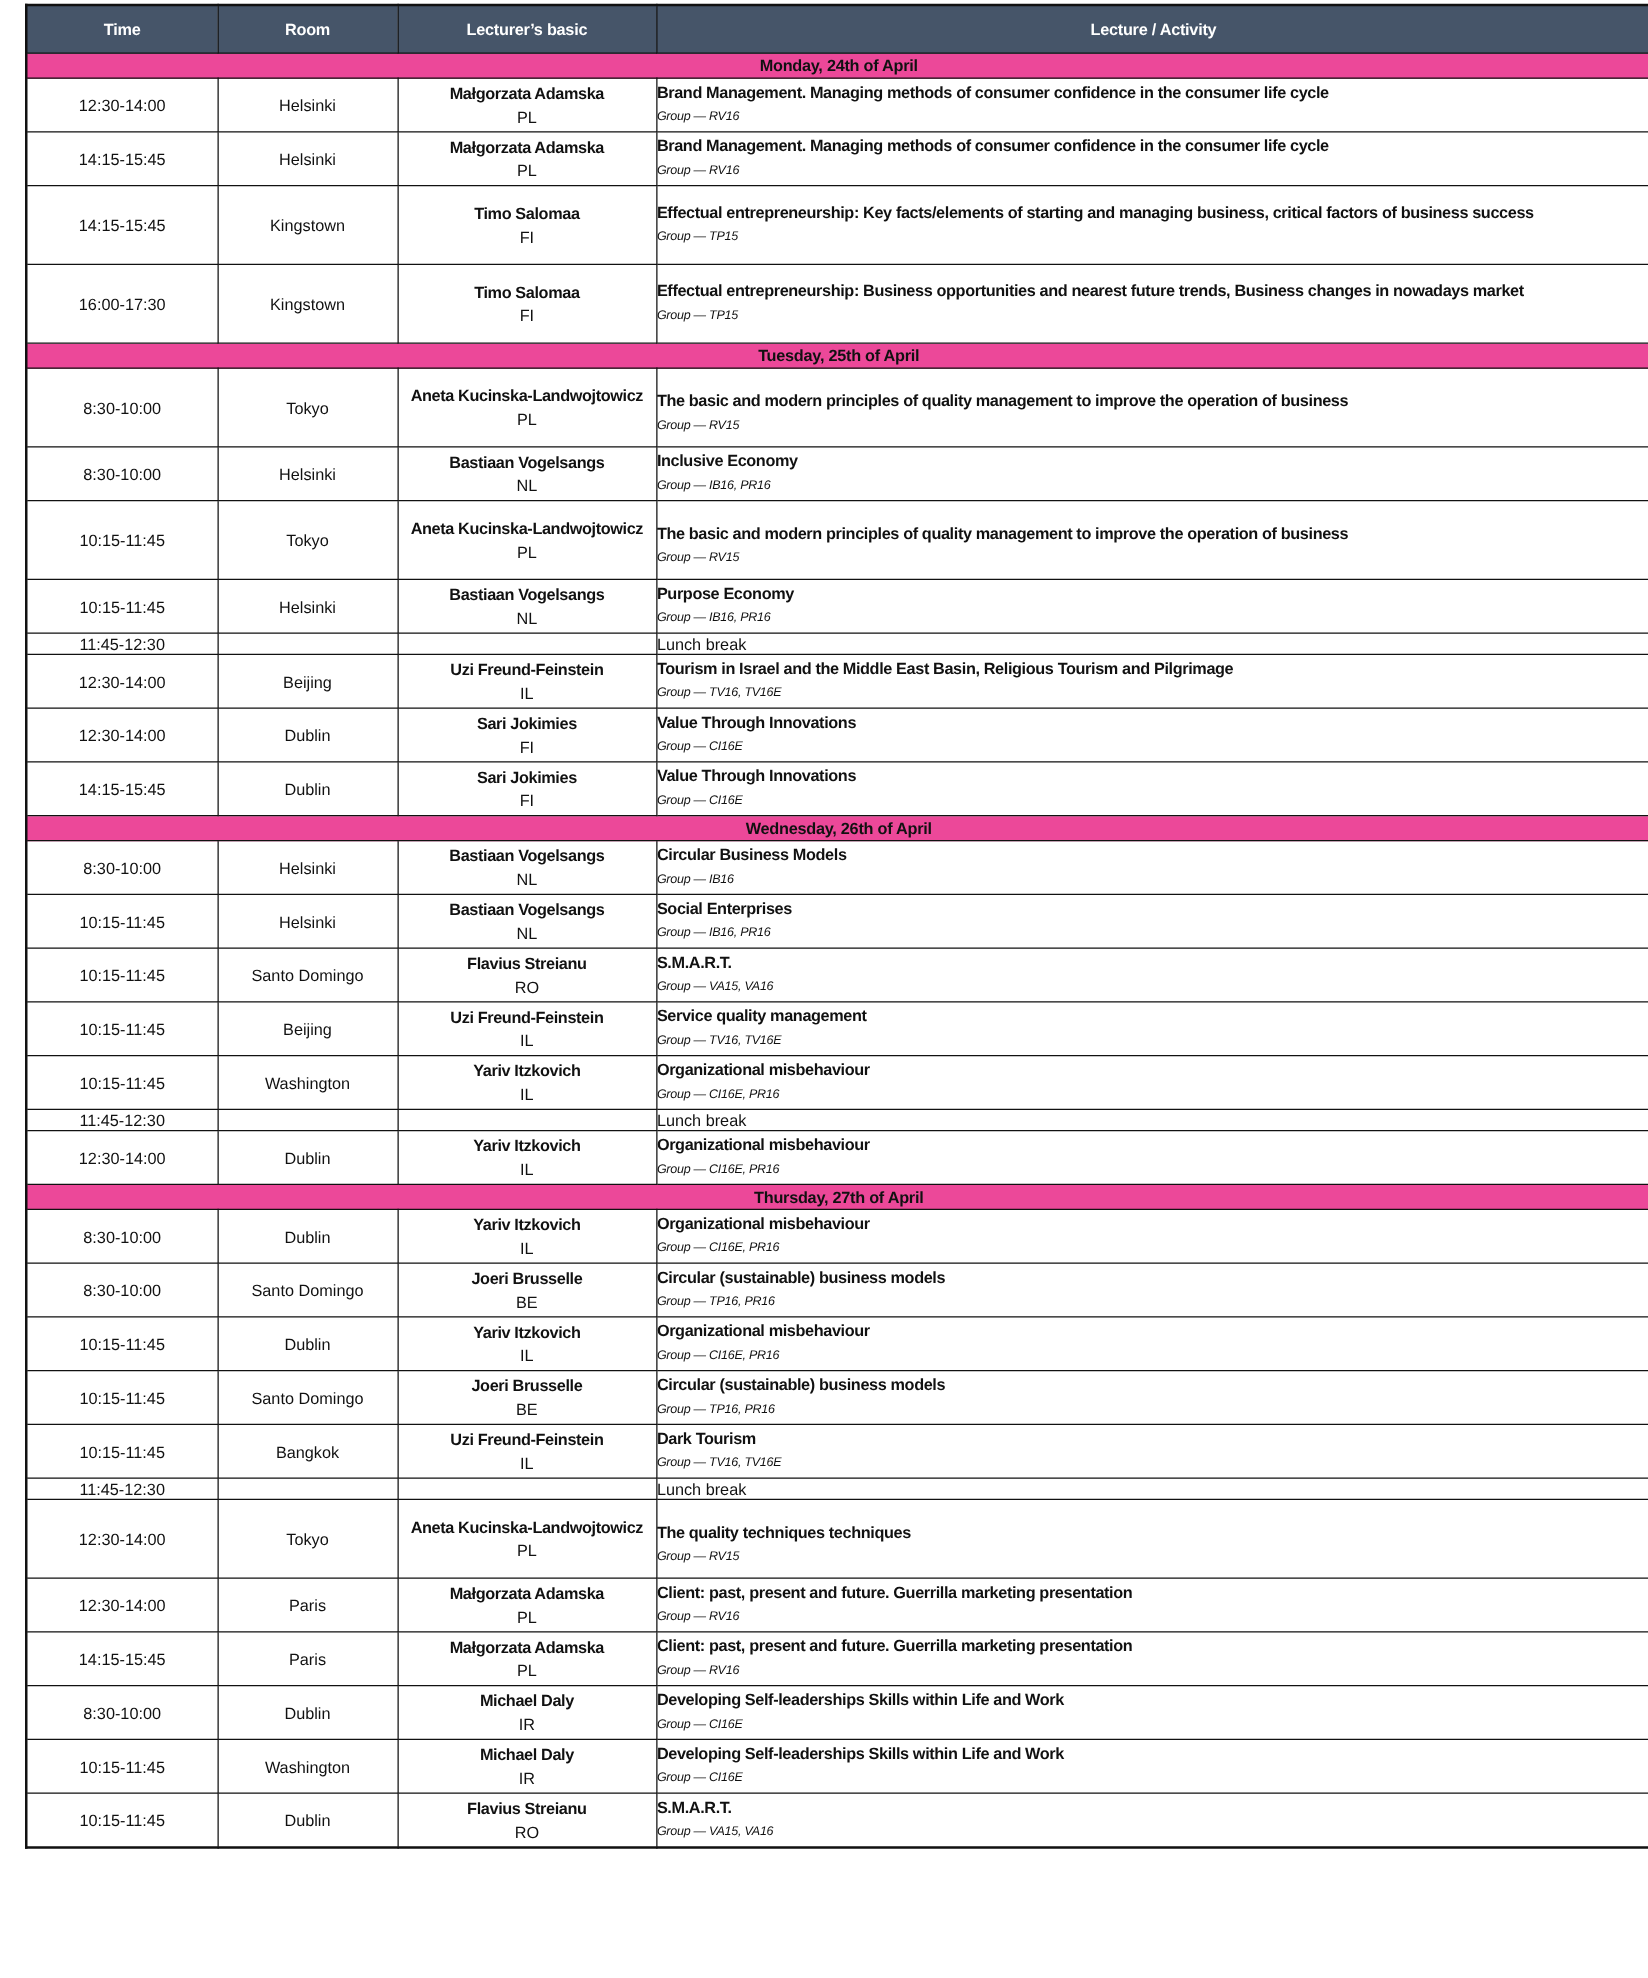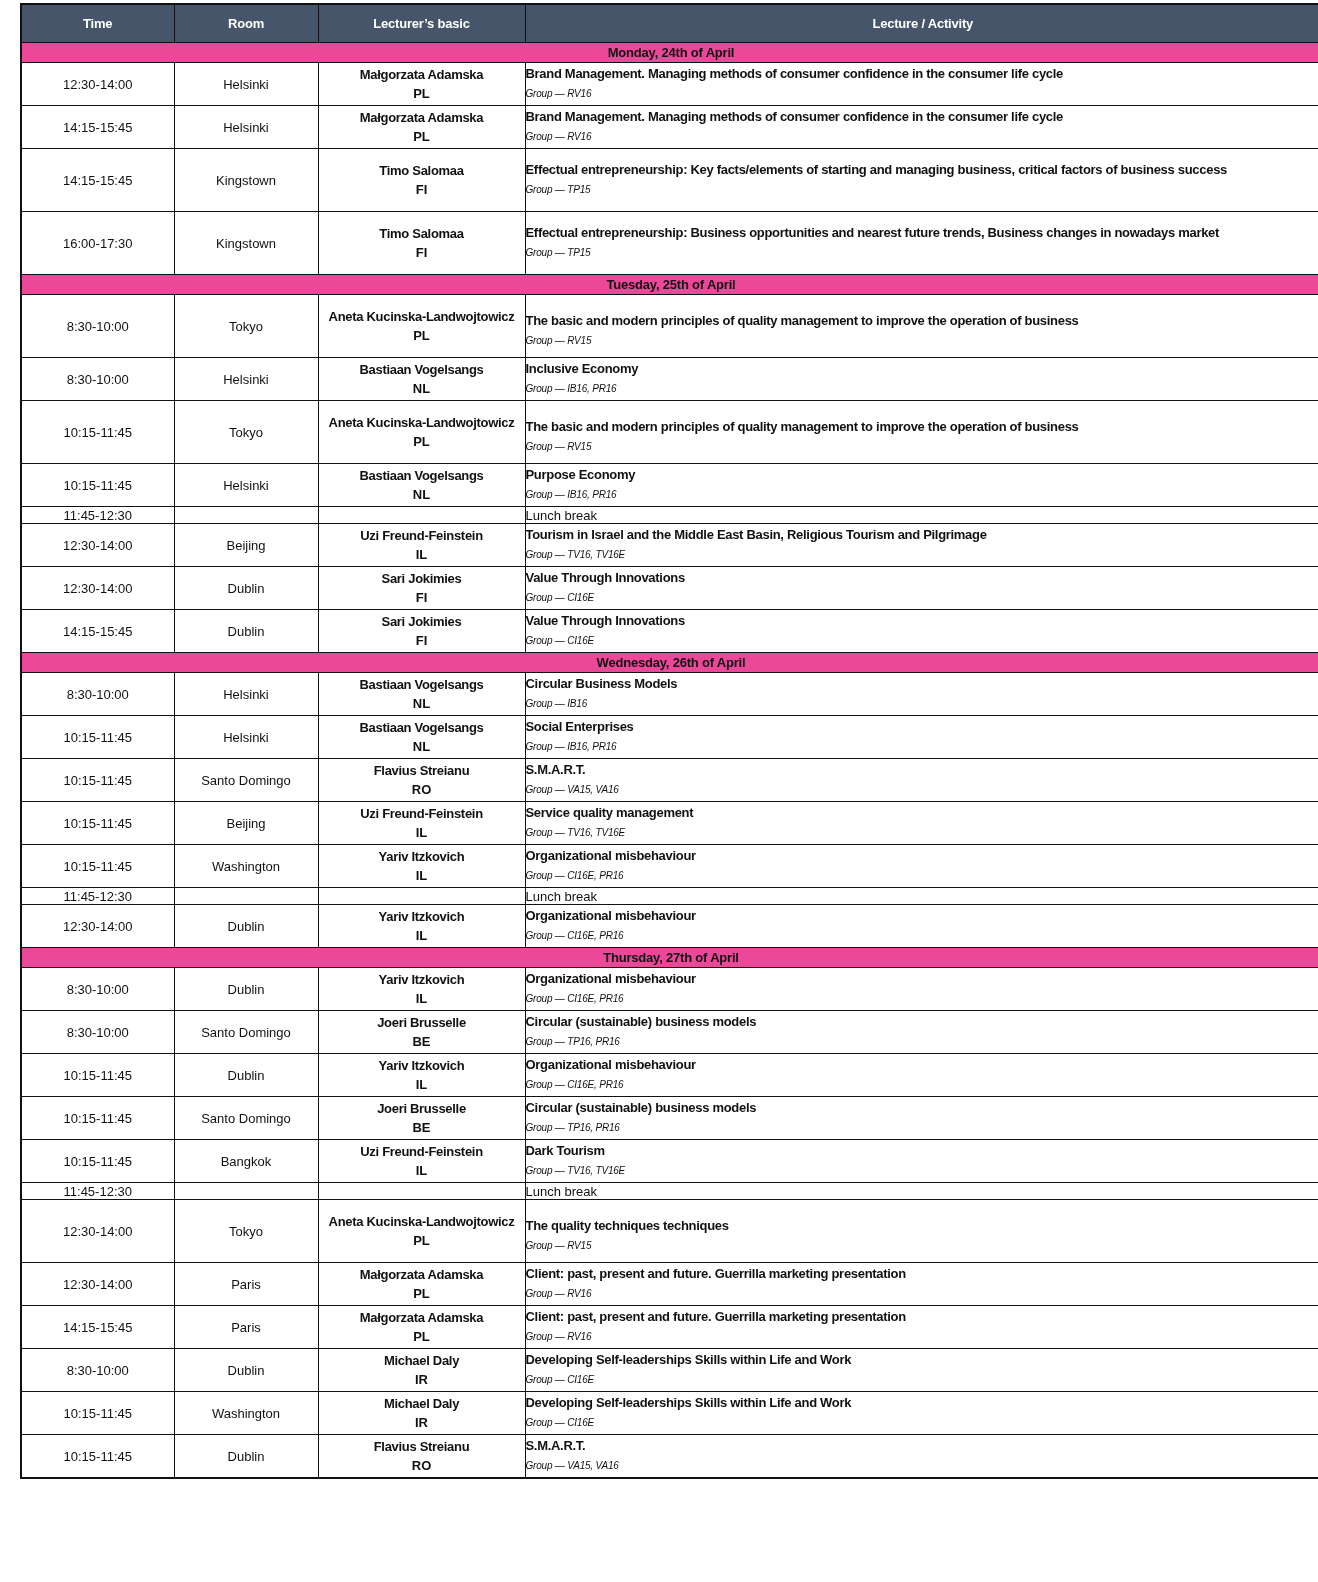--- a/index.html
+++ b/index.html
@@ -8,21 +8,21 @@
   #sched col.c-time { width: 153px; }
   #sched col.c-room { width: 144px; }
   #sched col.c-lect { width: 207px; }
   #sched col.c-act { width: 796px; }
   #sched th { background: #465569; color: #ffffff; font-weight: bold; font-size: 13px; height: 37px; border: 1px solid #111; text-align: center; padding: 0; letter-spacing: -0.2px; }
   #sched td { border: 1px solid #111; font-size: 13px; padding: 0; vertical-align: middle; }
   tr.day td { background: #ec4899; font-weight: bold; text-align: center; height: 19px; border-top: 2px solid #111; border-bottom: 2px solid #111; font-size: 13px; letter-spacing: -0.2px; }
   td.time, td.room { text-align: center; }
   td.lect { text-align: center; line-height: 19px; }
   td.lect .name { font-weight: bold; display: block; letter-spacing: -0.3px; }
-  td.lect .cc { display: block; font-weight: bold; }
+  td.lect .cc { display: block; }
   td.act { padding: 1px 4px 2px 4px; vertical-align: top; }
   td.act .title { font-weight: bold; line-height: 20px; letter-spacing: -0.3px; display: block; }
   td.act .grp { font-style: italic; font-size: 10px; line-height: 20px; display: block; letter-spacing: -0.2px; }
   tr.r2 td { height: 42px; }
   tr.r3 td { height: 62px; }
   tr.r3l td.act { padding-top: 1px; }
   tr.lunch td { height: 16px; line-height: 15px; }
   tr.lunch td.act { padding: 0 4px; vertical-align: middle; }
   tr.r3l td.act .inner { padding-top: 10px; }
 </style>

